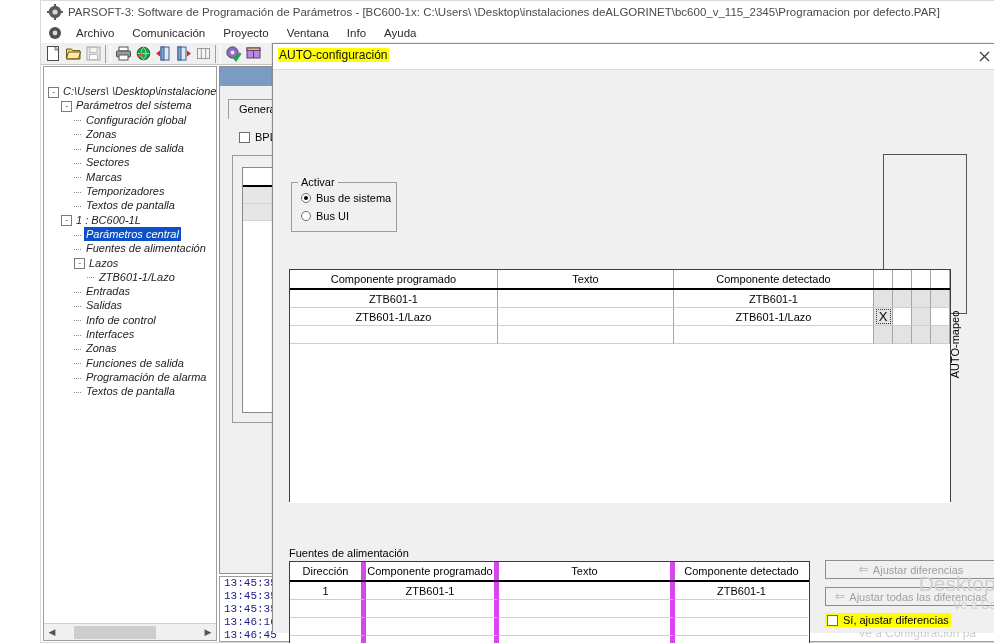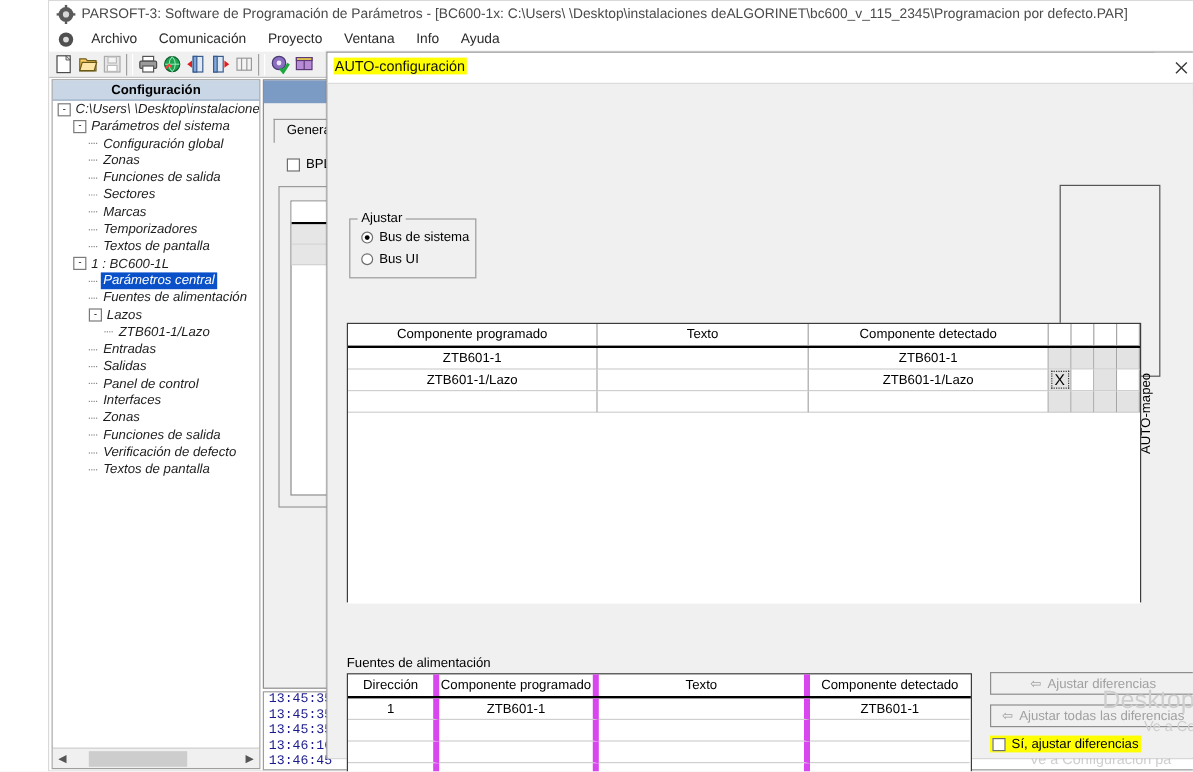--- a/index.html
+++ b/index.html
@@ -227,43 +227,42 @@
       <div class="tb-btn">
         <svg width="17" height="17" viewBox="0 0 17 17">
             <rect x="2" y="3" width="13" height="10" fill="#b78bd6" stroke="#5c3a78"></rect>
             <rect x="2" y="3" width="13" height="2.4" fill="#f0d24a" stroke="#5c3a78"></rect>
             <path d="M8.5 5.4 v7.6" stroke="#5c3a78"></path>
           </svg>
       </div>
     </div>
 
     <div class="tree-panel">
-      <div class="tree-header">Configuración</div>
       <div class="tree-body" id="tree-body">
           <div class="tnode"><span style="display: inline-block; width: 4px;"></span><span class="expander">-</span><span class="lbl">C:\Users\    \Desktop\instalacione</span></div>
           <div class="tnode"><span style="display: inline-block; width: 17px;"></span><span class="expander">-</span><span class="lbl">Parámetros del sistema</span></div>
           <div class="tnode"><span style="display: inline-block; width: 30px;"></span><span class="dash"></span><span style="display: inline-block; width: 3px;"></span><span class="lbl">Configuración global</span></div>
           <div class="tnode"><span style="display: inline-block; width: 30px;"></span><span class="dash"></span><span style="display: inline-block; width: 3px;"></span><span class="lbl">Zonas</span></div>
           <div class="tnode"><span style="display: inline-block; width: 30px;"></span><span class="dash"></span><span style="display: inline-block; width: 3px;"></span><span class="lbl">Funciones de salida</span></div>
           <div class="tnode"><span style="display: inline-block; width: 30px;"></span><span class="dash"></span><span style="display: inline-block; width: 3px;"></span><span class="lbl">Sectores</span></div>
           <div class="tnode"><span style="display: inline-block; width: 30px;"></span><span class="dash"></span><span style="display: inline-block; width: 3px;"></span><span class="lbl">Marcas</span></div>
           <div class="tnode"><span style="display: inline-block; width: 30px;"></span><span class="dash"></span><span style="display: inline-block; width: 3px;"></span><span class="lbl">Temporizadores</span></div>
           <div class="tnode"><span style="display: inline-block; width: 30px;"></span><span class="dash"></span><span style="display: inline-block; width: 3px;"></span><span class="lbl">Textos de pantalla</span></div>
           <div class="tnode"><span style="display: inline-block; width: 17px;"></span><span class="expander">-</span><span class="lbl">1 : BC600-1L</span></div>
           <div class="tnode sel"><span style="display: inline-block; width: 30px;"></span><span class="dash"></span><span style="display: inline-block; width: 3px;"></span><span class="lbl">Parámetros central</span></div>
           <div class="tnode"><span style="display: inline-block; width: 30px;"></span><span class="dash"></span><span style="display: inline-block; width: 3px;"></span><span class="lbl">Fuentes de alimentación</span></div>
           <div class="tnode"><span style="display: inline-block; width: 30px;"></span><span class="expander">-</span><span class="lbl">Lazos</span></div>
           <div class="tnode"><span style="display: inline-block; width: 43px;"></span><span class="dash"></span><span style="display: inline-block; width: 3px;"></span><span class="lbl">ZTB601-1/Lazo</span></div>
           <div class="tnode"><span style="display: inline-block; width: 30px;"></span><span class="dash"></span><span style="display: inline-block; width: 3px;"></span><span class="lbl">Entradas</span></div>
           <div class="tnode"><span style="display: inline-block; width: 30px;"></span><span class="dash"></span><span style="display: inline-block; width: 3px;"></span><span class="lbl">Salidas</span></div>
-          <div class="tnode"><span style="display: inline-block; width: 30px;"></span><span class="dash"></span><span style="display: inline-block; width: 3px;"></span><span class="lbl">Panel de control</span></div>
+          <div class="tnode"><span style="display: inline-block; width: 30px;"></span><span class="dash"></span><span style="display: inline-block; width: 3px;"></span><span class="lbl">Info de control</span></div>
           <div class="tnode"><span style="display: inline-block; width: 30px;"></span><span class="dash"></span><span style="display: inline-block; width: 3px;"></span><span class="lbl">Interfaces</span></div>
           <div class="tnode"><span style="display: inline-block; width: 30px;"></span><span class="dash"></span><span style="display: inline-block; width: 3px;"></span><span class="lbl">Zonas</span></div>
           <div class="tnode"><span style="display: inline-block; width: 30px;"></span><span class="dash"></span><span style="display: inline-block; width: 3px;"></span><span class="lbl">Funciones de salida</span></div>
-          <div class="tnode"><span style="display: inline-block; width: 30px;"></span><span class="dash"></span><span style="display: inline-block; width: 3px;"></span><span class="lbl">Verificación de defecto</span></div>
+          <div class="tnode"><span style="display: inline-block; width: 30px;"></span><span class="dash"></span><span style="display: inline-block; width: 3px;"></span><span class="lbl">Programación de alarma</span></div>
           <div class="tnode"><span style="display: inline-block; width: 30px;"></span><span class="dash"></span><span style="display: inline-block; width: 3px;"></span><span class="lbl">Textos de pantalla</span></div>
         </div>
       <div class="tree-hscroll">
         <div class="hs-arrow">◀</div>
         <div class="hs-track">
             <div class="hs-thumb"></div>
           </div>
         <div class="hs-arrow">▶</div>
       </div>
     </div>
@@ -305,21 +304,21 @@
       <div class="dlg-close">
         <svg width="13" height="13" viewBox="0 0 13 13">
             <path d="M2 2 L11 11 M11 2 L2 11" stroke="#3a3a3a" stroke-width="1.2" fill="none"></path>
           </svg>
       </div>
     </div>
 
     <div class="dlg-body">
 
       <div class="eventos">
-        <span class="legend">Ajustar</span>
+        <span class="legend">Activar</span>
         <div class="radio-row" style="top:9px;">
           <span class="radio on"></span>
           <span>Bus de sistema</span>
         </div>
         <div class="radio-row" style="top:27px;">
           <span class="radio"></span>
           <span>Bus UI</span>
         </div>
       </div>
 

